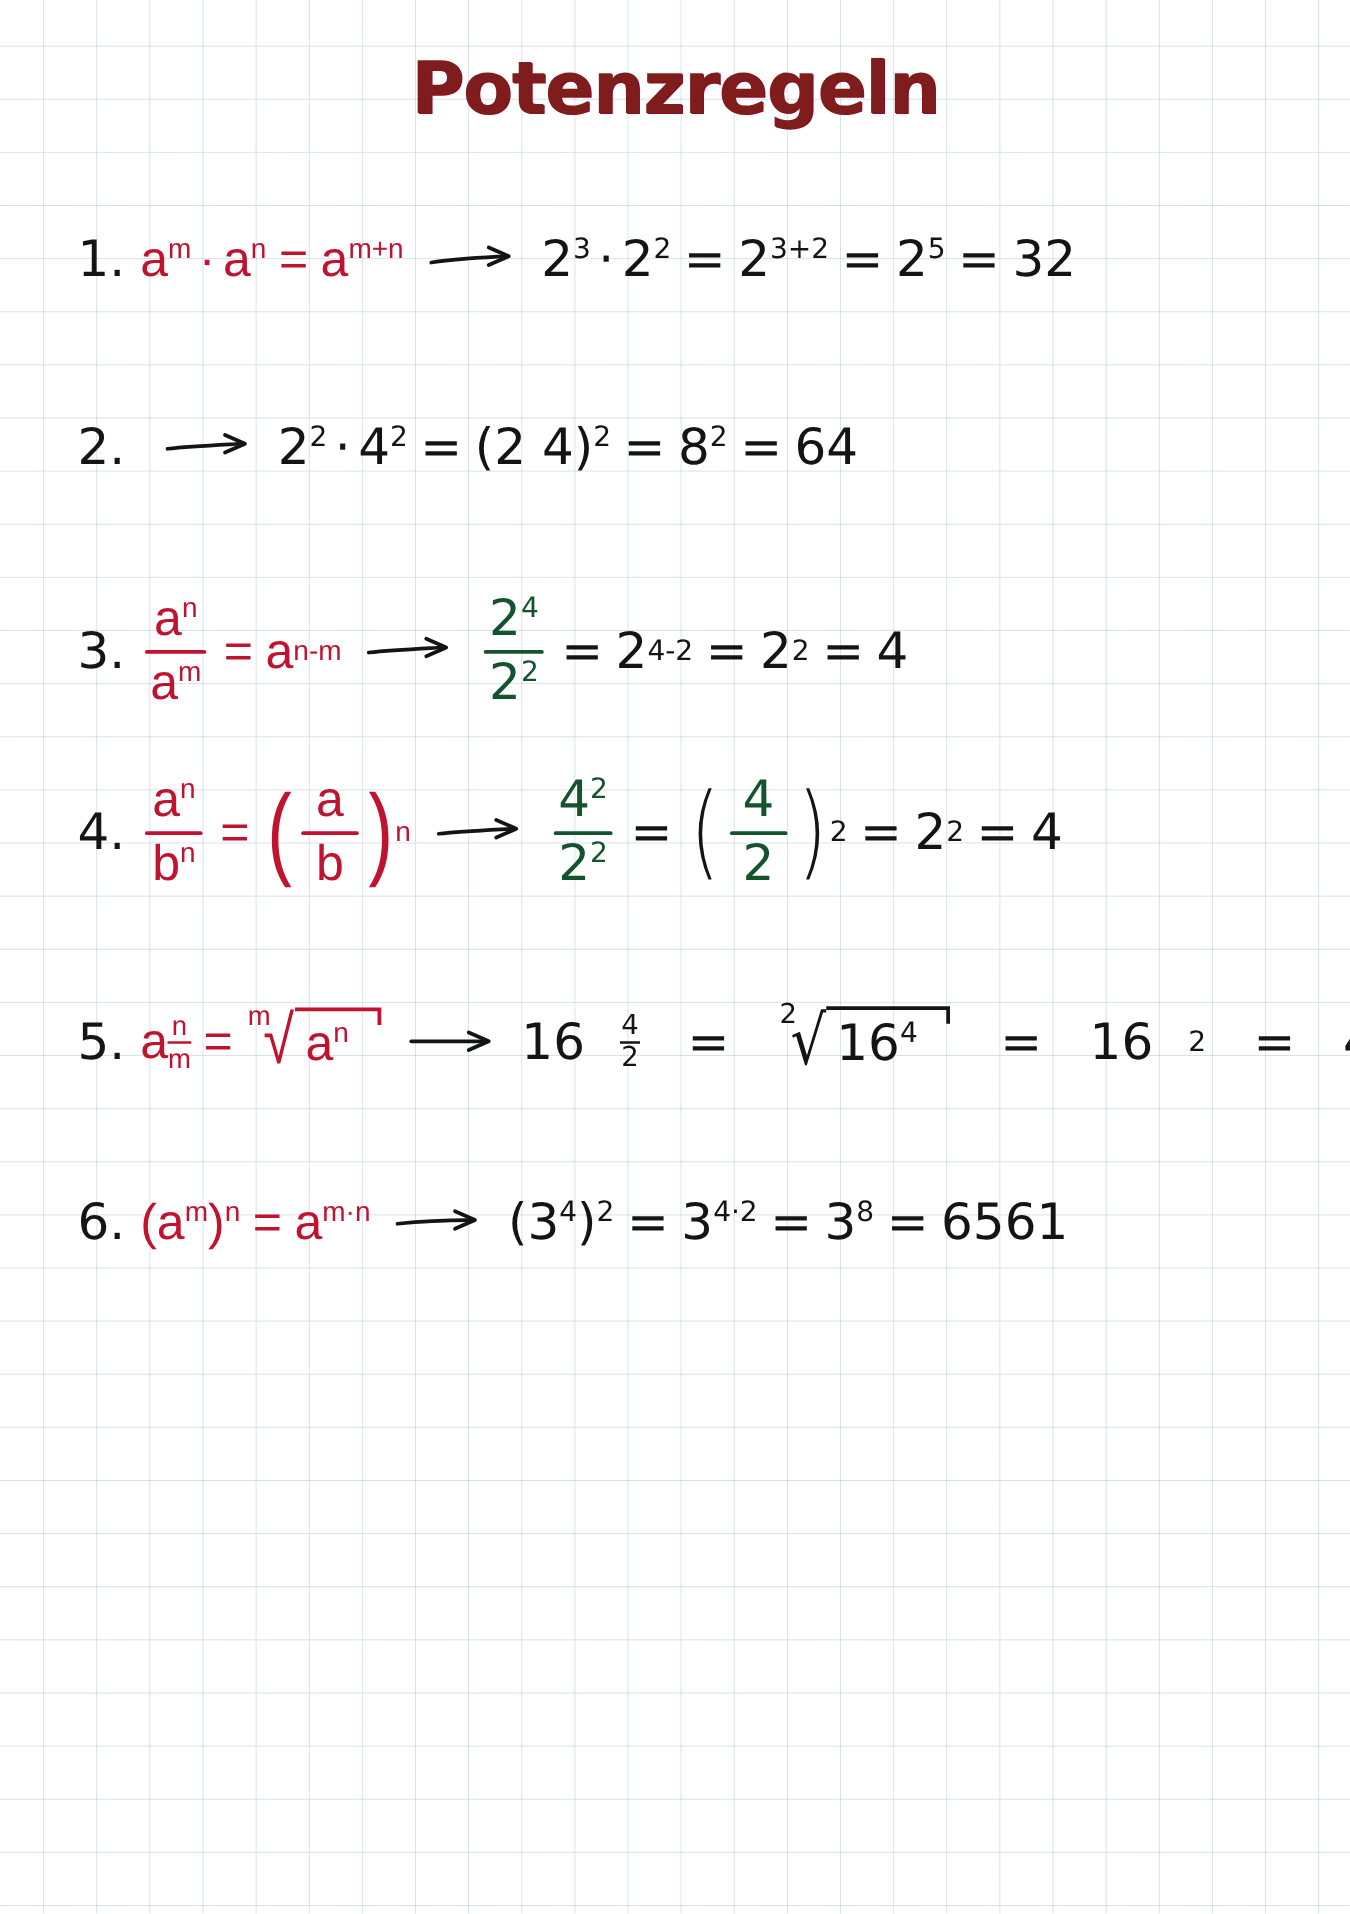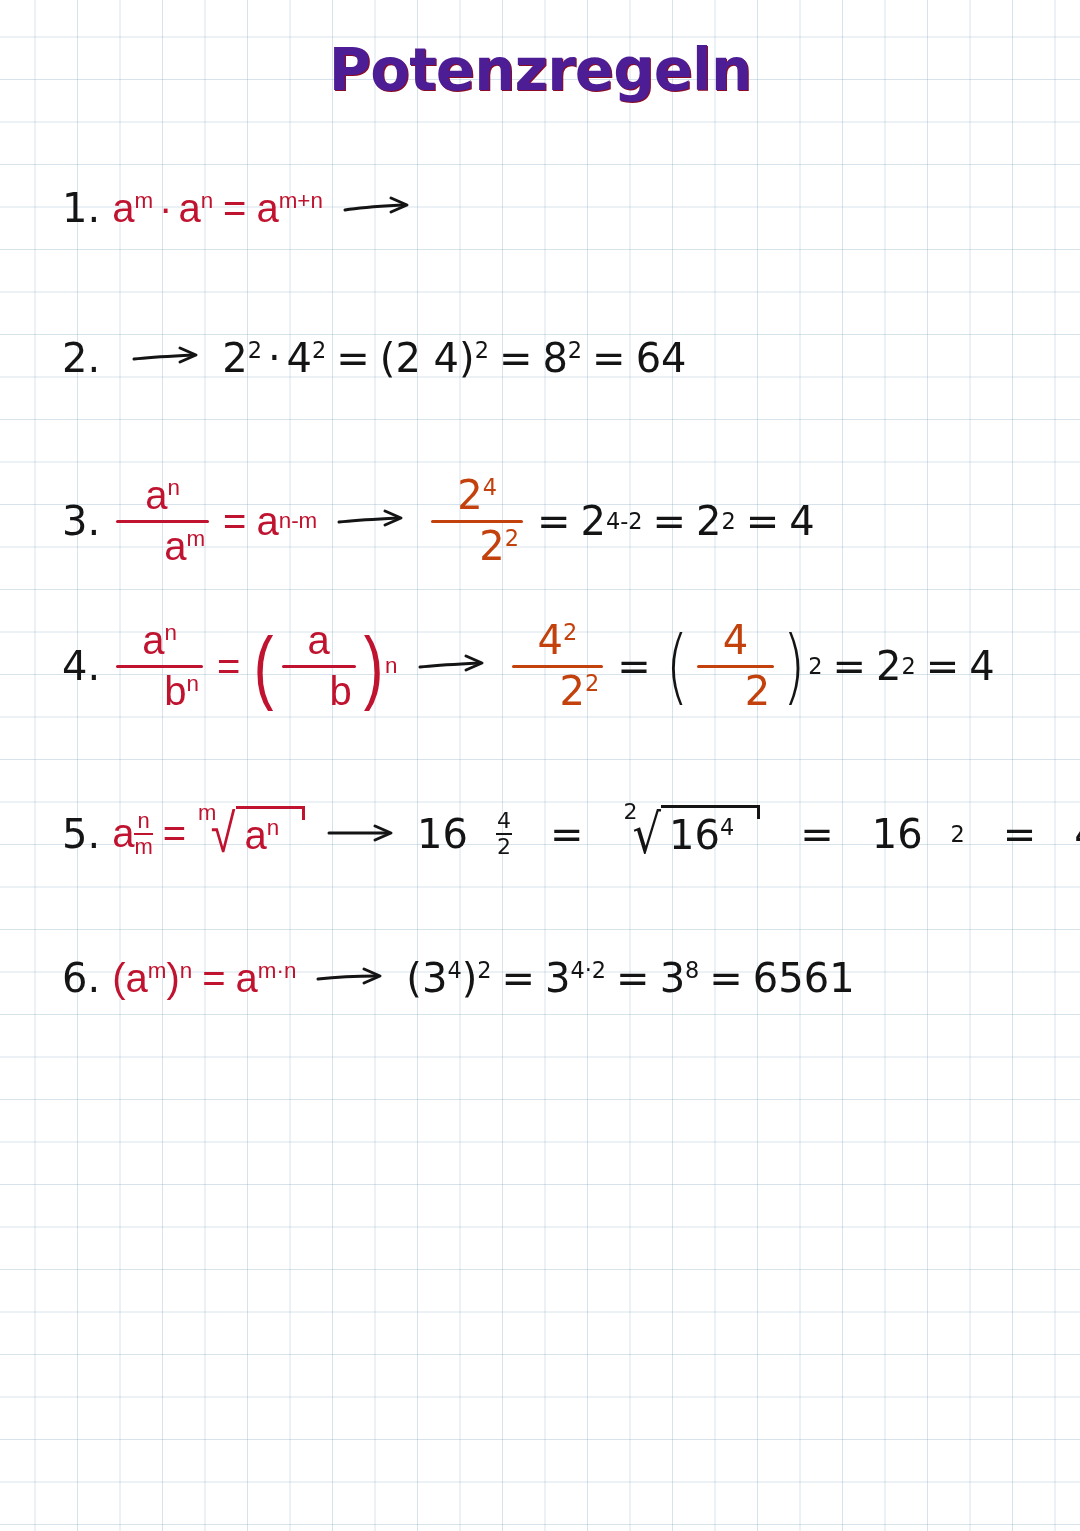--- a/index.html
+++ b/index.html
@@ -39,21 +39,21 @@
   .title {
     position: absolute;
     top: 36px;
     left: 0;
     width: 1080px;
     text-align: center;
     font-family: "DejaVu Sans", sans-serif;
     font-weight: bold;
     font-size: 58px;
     letter-spacing: -1px;
-    color: #4c1d95;
+    color: #7f1d1d;
     text-shadow: 1px 1px 0 #8d0c23;
   }
 
   
   .rule {
     position: absolute;
     left: 62px;
     display: flex;
     align-items: center;
     white-space: nowrap;
@@ -106,23 +106,23 @@
   }
   .frac .top { padding: 0 4px; }
   .frac .bar {
     height: 3px;
     width: 100%;
     min-width: 46px;
     background: currentColor;
     margin: 3px 0;
     border-radius: 2px;
   }
-  .frac .bot { padding: 0 4px; margin-left: 44px; }
+  .frac .bot { padding: 0 4px; }
   .frac.red-frac { color: #c0132f; }
-  .frac.blk-frac { color: #c2410c; }
+  .frac.blk-frac { color: #14532d; }
 
   
   .paren {
     display: inline-flex;
     align-items: center;
     font-size: 1.0em;
   }
   .pl, .pr {
     font-size: 2.05em;
     line-height: 0.62;
@@ -196,20 +196,23 @@
     <span class="num">1.</span>
     <span class="red">
       <span>a</span><span class="sup">m</span><span class="op">·</span><span>a</span><span class="sup">n</span><span class="eq">=</span><span>a</span><span class="sup">m+n</span>
     </span>
     <span class="arrow">
       <svg width="70" height="26" viewBox="0 0 70 26">
           <path d="M2 15 C 20 12, 42 11, 60 10" stroke="#141414" stroke-width="3" fill="none" stroke-linecap="round"></path>
           <path d="M48 3 L64 10 L48 17" stroke="#141414" stroke-width="3" fill="none" stroke-linecap="round" stroke-linejoin="round"></path>
         </svg>
     </span>
+    <span class="blk">
+      <span>2</span><span class="sup">3</span><span class="op">·</span><span>2</span><span class="sup">2</span><span class="eq">=</span><span>2</span><span class="sup">3+2</span><span class="eq">=</span><span>2</span><span class="sup">5</span><span class="eq">=</span><span>32</span>
+    </span>
   </div>
 
   <div class="rule" style="top:335px;">
     <span class="num">2.</span>
     <span class="arrow">
       <svg width="70" height="26" viewBox="0 0 70 26">
           <path d="M2 14 C 20 12, 42 11, 60 10" stroke="#141414" stroke-width="3" fill="none" stroke-linecap="round"></path>
           <path d="M48 3 L64 10 L48 17" stroke="#141414" stroke-width="3" fill="none" stroke-linecap="round" stroke-linejoin="round"></path>
         </svg>
     </span>

